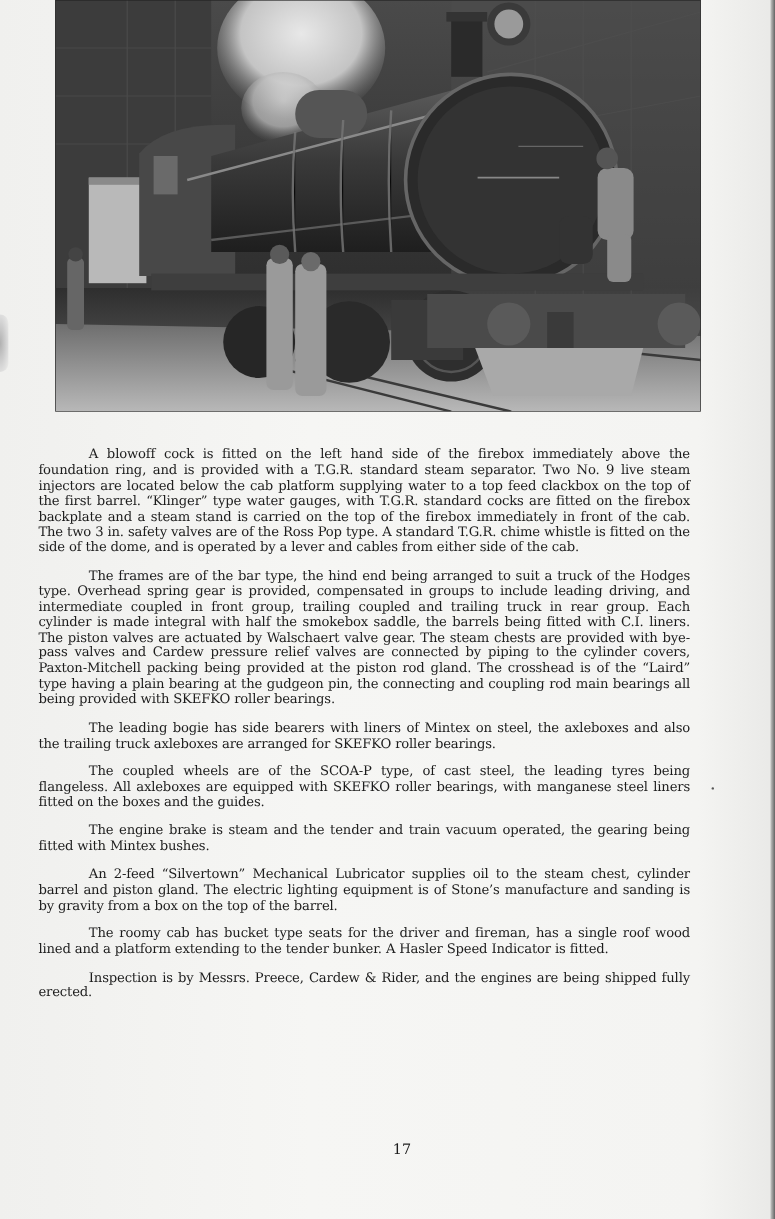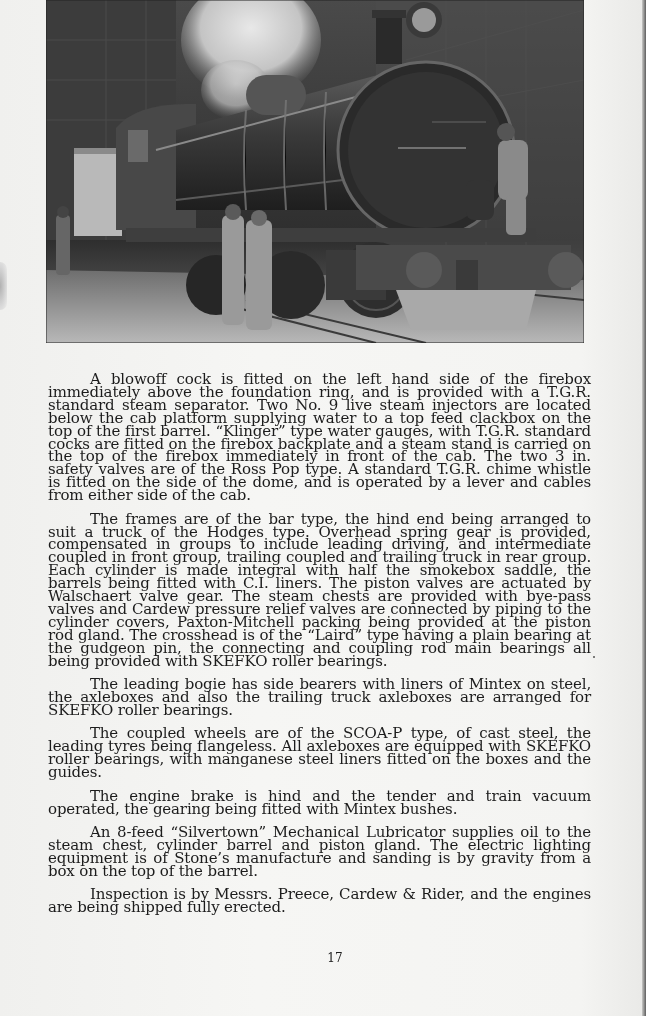--- a/index.html
+++ b/index.html
@@ -39,24 +39,24 @@
     position: absolute;
     left: 46px; top: 0;
     width: 538px; height: 343px;
     overflow: hidden;
     background: #3a3a3a;
   }
   .photo svg { display: block; }
   
   .body-text {
     position: absolute;
-    left: 48px;
+    left: 32px;
     top: 373px;
     width: 543px;
-    font-size: 15px;
+    font-size: 11px;
     line-height: 12.9px;
     letter-spacing: -0.15px;
   }
   .body-text p {
     margin: 0 0 10.6px 0;
     text-align: justify;
     text-indent: 42px;
   }
   .page-number {
     position: absolute;
@@ -193,21 +193,22 @@
       </g>
       <rect x="0" y="0" width="538" height="343" fill="none" stroke="#222" stroke-width="1"></rect>
     </svg>
   </div>
 
   <div class="body-text">
     <p>A blowoff cock is fitted on the left hand side of the firebox immediately above the foundation ring, and is provided with a T.G.R. standard steam separator.  Two No. 9 live steam injectors are located below the cab platform supplying water to a top feed clackbox on the top of the first barrel.  “Klinger” type water gauges, with T.G.R. standard cocks are fitted on the firebox backplate and a steam stand is carried on the top of the firebox immediately in front of the cab.  The two 3 in. safety valves are of the Ross Pop type.  A standard T.G.R. chime whistle is fitted on the side of the dome, and is operated by a lever and cables from either side of the cab.</p>
     <p>The frames are of the bar type, the hind end being arranged to suit a truck of the Hodges type.  Overhead spring gear is provided, compensated in groups to include leading driving, and intermediate coupled in front group, trailing coupled and trailing truck in rear group.  Each cylinder is made integral with half the smokebox saddle, the barrels being fitted with C.I. liners.  The piston valves are actuated by Walschaert valve gear.  The steam chests are provided with bye-pass valves and Cardew pressure relief valves are connected by piping to the cylinder covers, Paxton-Mitchell packing being provided at the piston rod gland.  The crosshead is of the “Laird” type having a plain bearing at the gudgeon pin, the connecting and coupling rod main bearings all being provided with SKEFKO roller bearings.</p>
     <p>The leading bogie has side bearers with liners of Mintex on steel, the axleboxes and also the trailing truck axleboxes are arranged for SKEFKO roller bearings.</p>
     <p>The coupled wheels are of the SCOA-P type, of cast steel, the leading tyres being flangeless.  All axleboxes are equipped with SKEFKO roller bearings, with manganese steel liners fitted on the boxes and the guides.</p>
-    <p>The engine brake is hind and the tender and train vacuum operated, the gearing being fitted with Mintex bushes.</p>
-    <p>An 8-feed “Silvertown” Mechanical Lubricator supplies oil to the steam chest, cylinder barrel and piston gland.  The electric lighting equipment is of Stone’s manufacture and sanding is by gravity from a box on the top of the barrel.</p>
+    <p>The engine brake is steam and the tender and train vacuum operated, the gearing being fitted with Mintex bushes.</p>
+    <p>An 2-feed “Silvertown” Mechanical Lubricator supplies oil to the steam chest, cylinder barrel and piston gland.  The electric lighting equipment is of Stone’s manufacture and sanding is by gravity from a box on the top of the barrel.</p>
+    <p>The roomy cab has bucket type seats for the driver and fireman, has a single roof wood lined and a platform extending to the tender bunker.  A Hasler Speed Indicator is fitted.</p>
     <p>Inspection is by Messrs. Preece, Cardew &amp; Rider, and the engines are being shipped fully erected.</p>
   </div>
 
   <div class="stray-dot" style="left:593px; top:656px;"></div>
 
   <div class="page-number">17</div>
 </div>
 
 </body></html>

